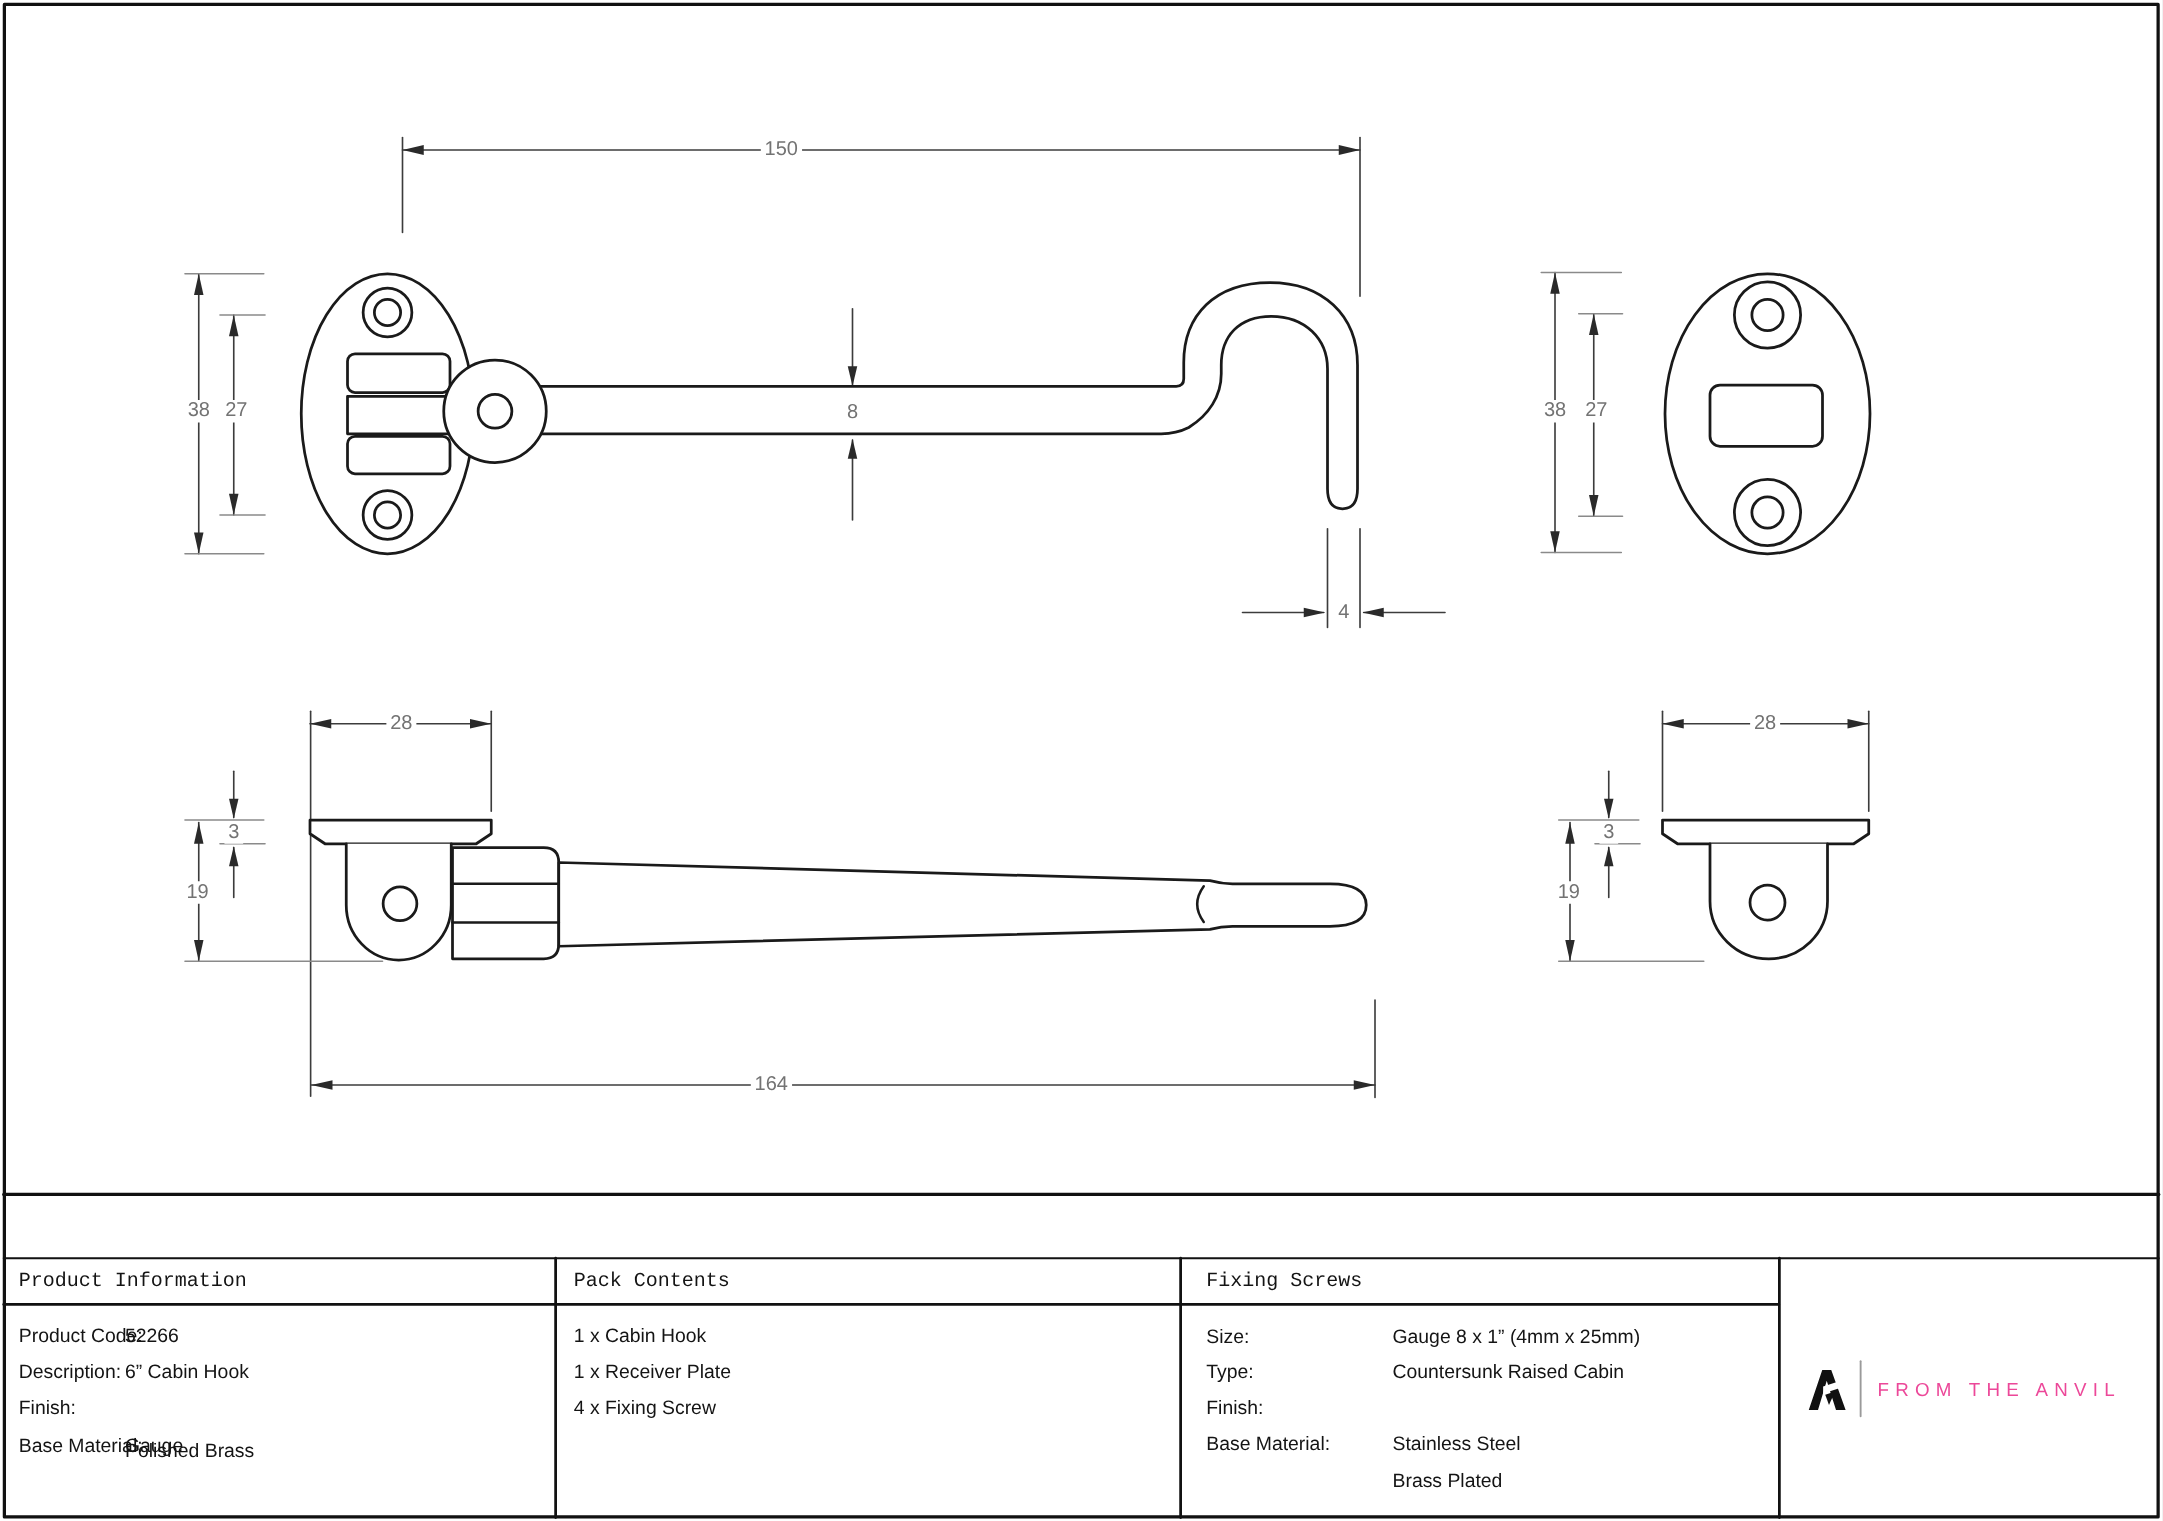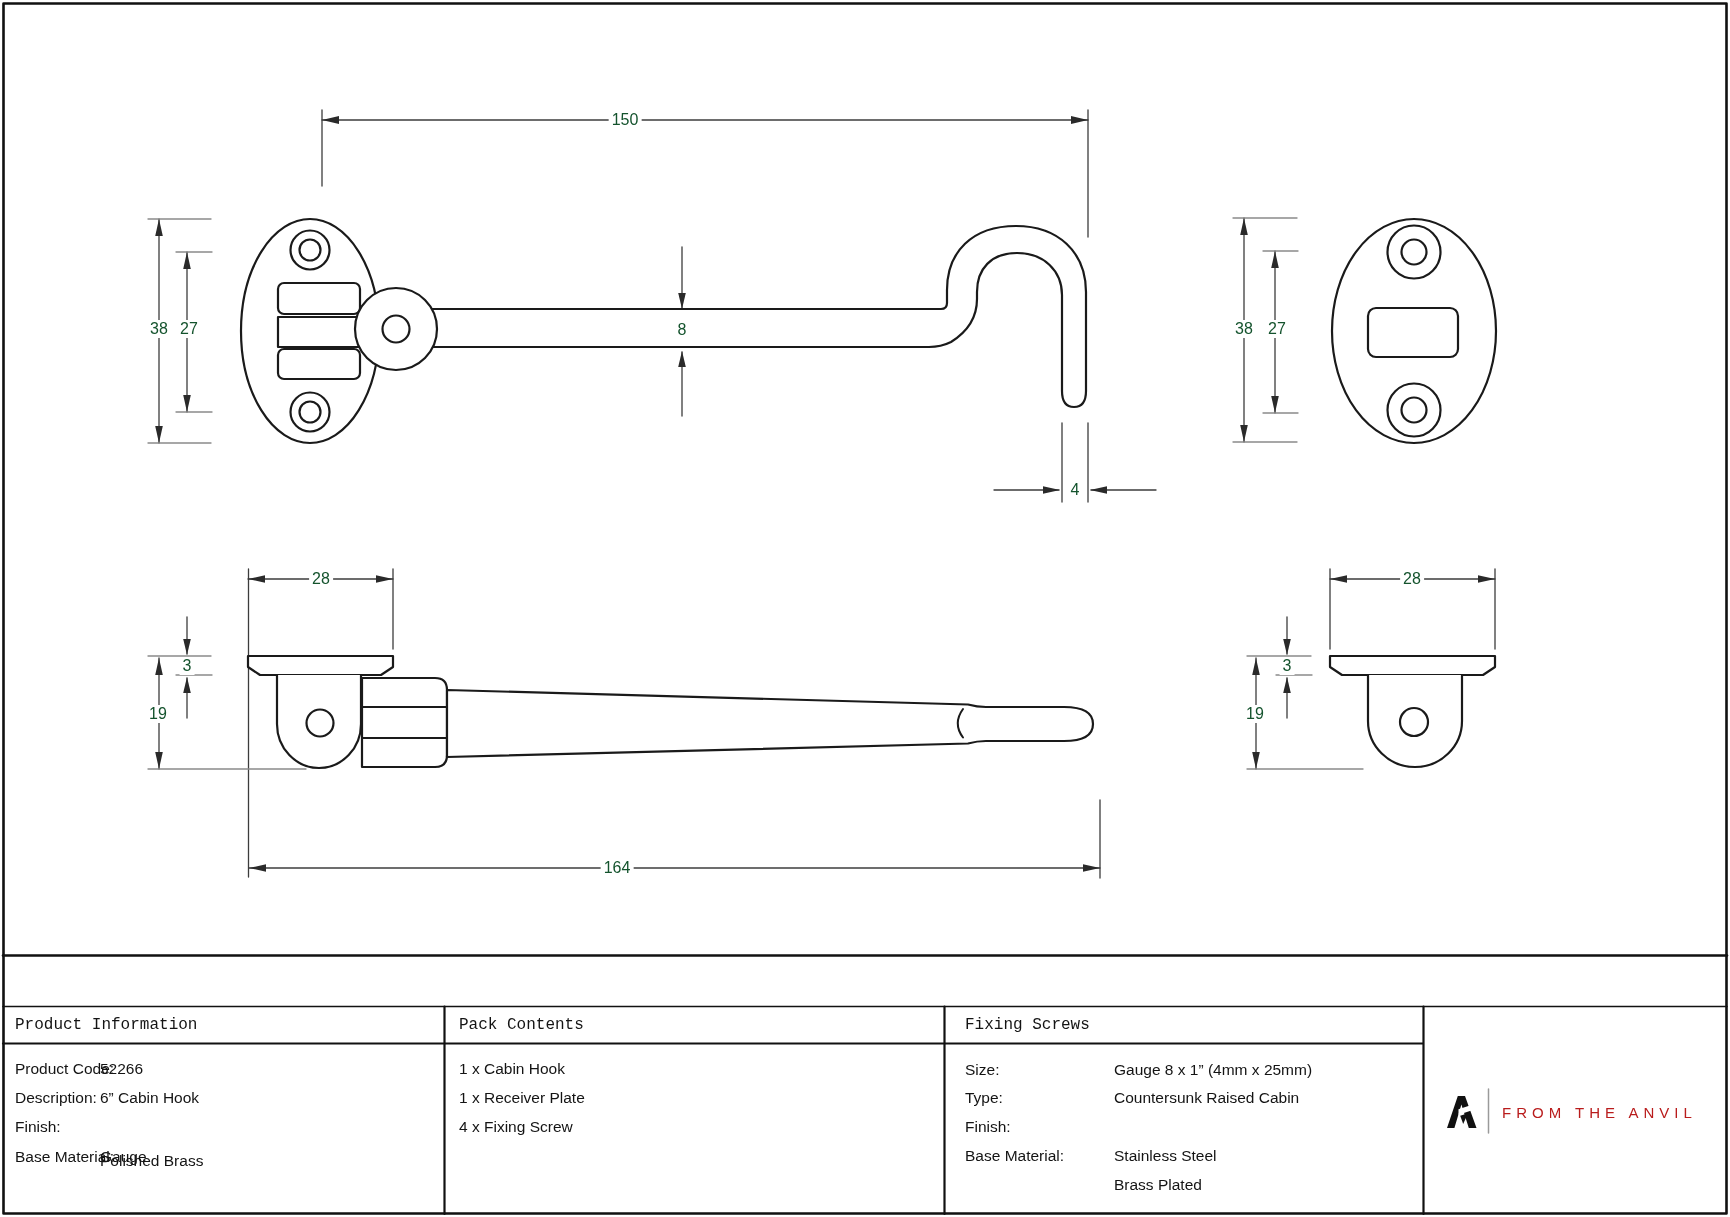--- a/index.html
+++ b/index.html
@@ -4,30 +4,30 @@
 <style>
   html,body{margin:0;padding:0;background:#e8e8e8;}
   #canvas{
     position:relative;width:1730px;height:1217px;background:#ffffff;
     font-family:"Liberation Sans", sans-serif;color:#1a1a1a;overflow:hidden;
   }
   #linework{position:absolute;left:0;top:0;}
   .dim{
     position:absolute;transform:translate(-50%,-50%);
     font-size:16px;line-height:1;background:#fff;padding:1px 3px;
-    color:#14532d;white-space:nowrap;
+    color:#737373;white-space:nowrap;
   }
   .txt{
     position:absolute;transform:translate(0,-50%);
     font-size:15.5px;line-height:1;white-space:nowrap;color:#141414;
   }
   .hdr{font-size:16px;font-family:Liberation Mono, monospace;}
   .brand-text{
     position:absolute;transform:translate(0,-50%);
-    font-size:15px;letter-spacing:5px;color:#b91c1c;white-space:nowrap;
+    font-size:15px;letter-spacing:5px;color:#ec4899;white-space:nowrap;
   }
 </style>
 </head>
 <body>
 
 <div id="canvas">
 
   <svg id="linework" width="1730" height="1217" viewBox="0 0 1730 1217" fill="none" stroke-linecap="round" stroke-linejoin="round">
 
     <g stroke="#3c3c3c" stroke-width="1.3">

